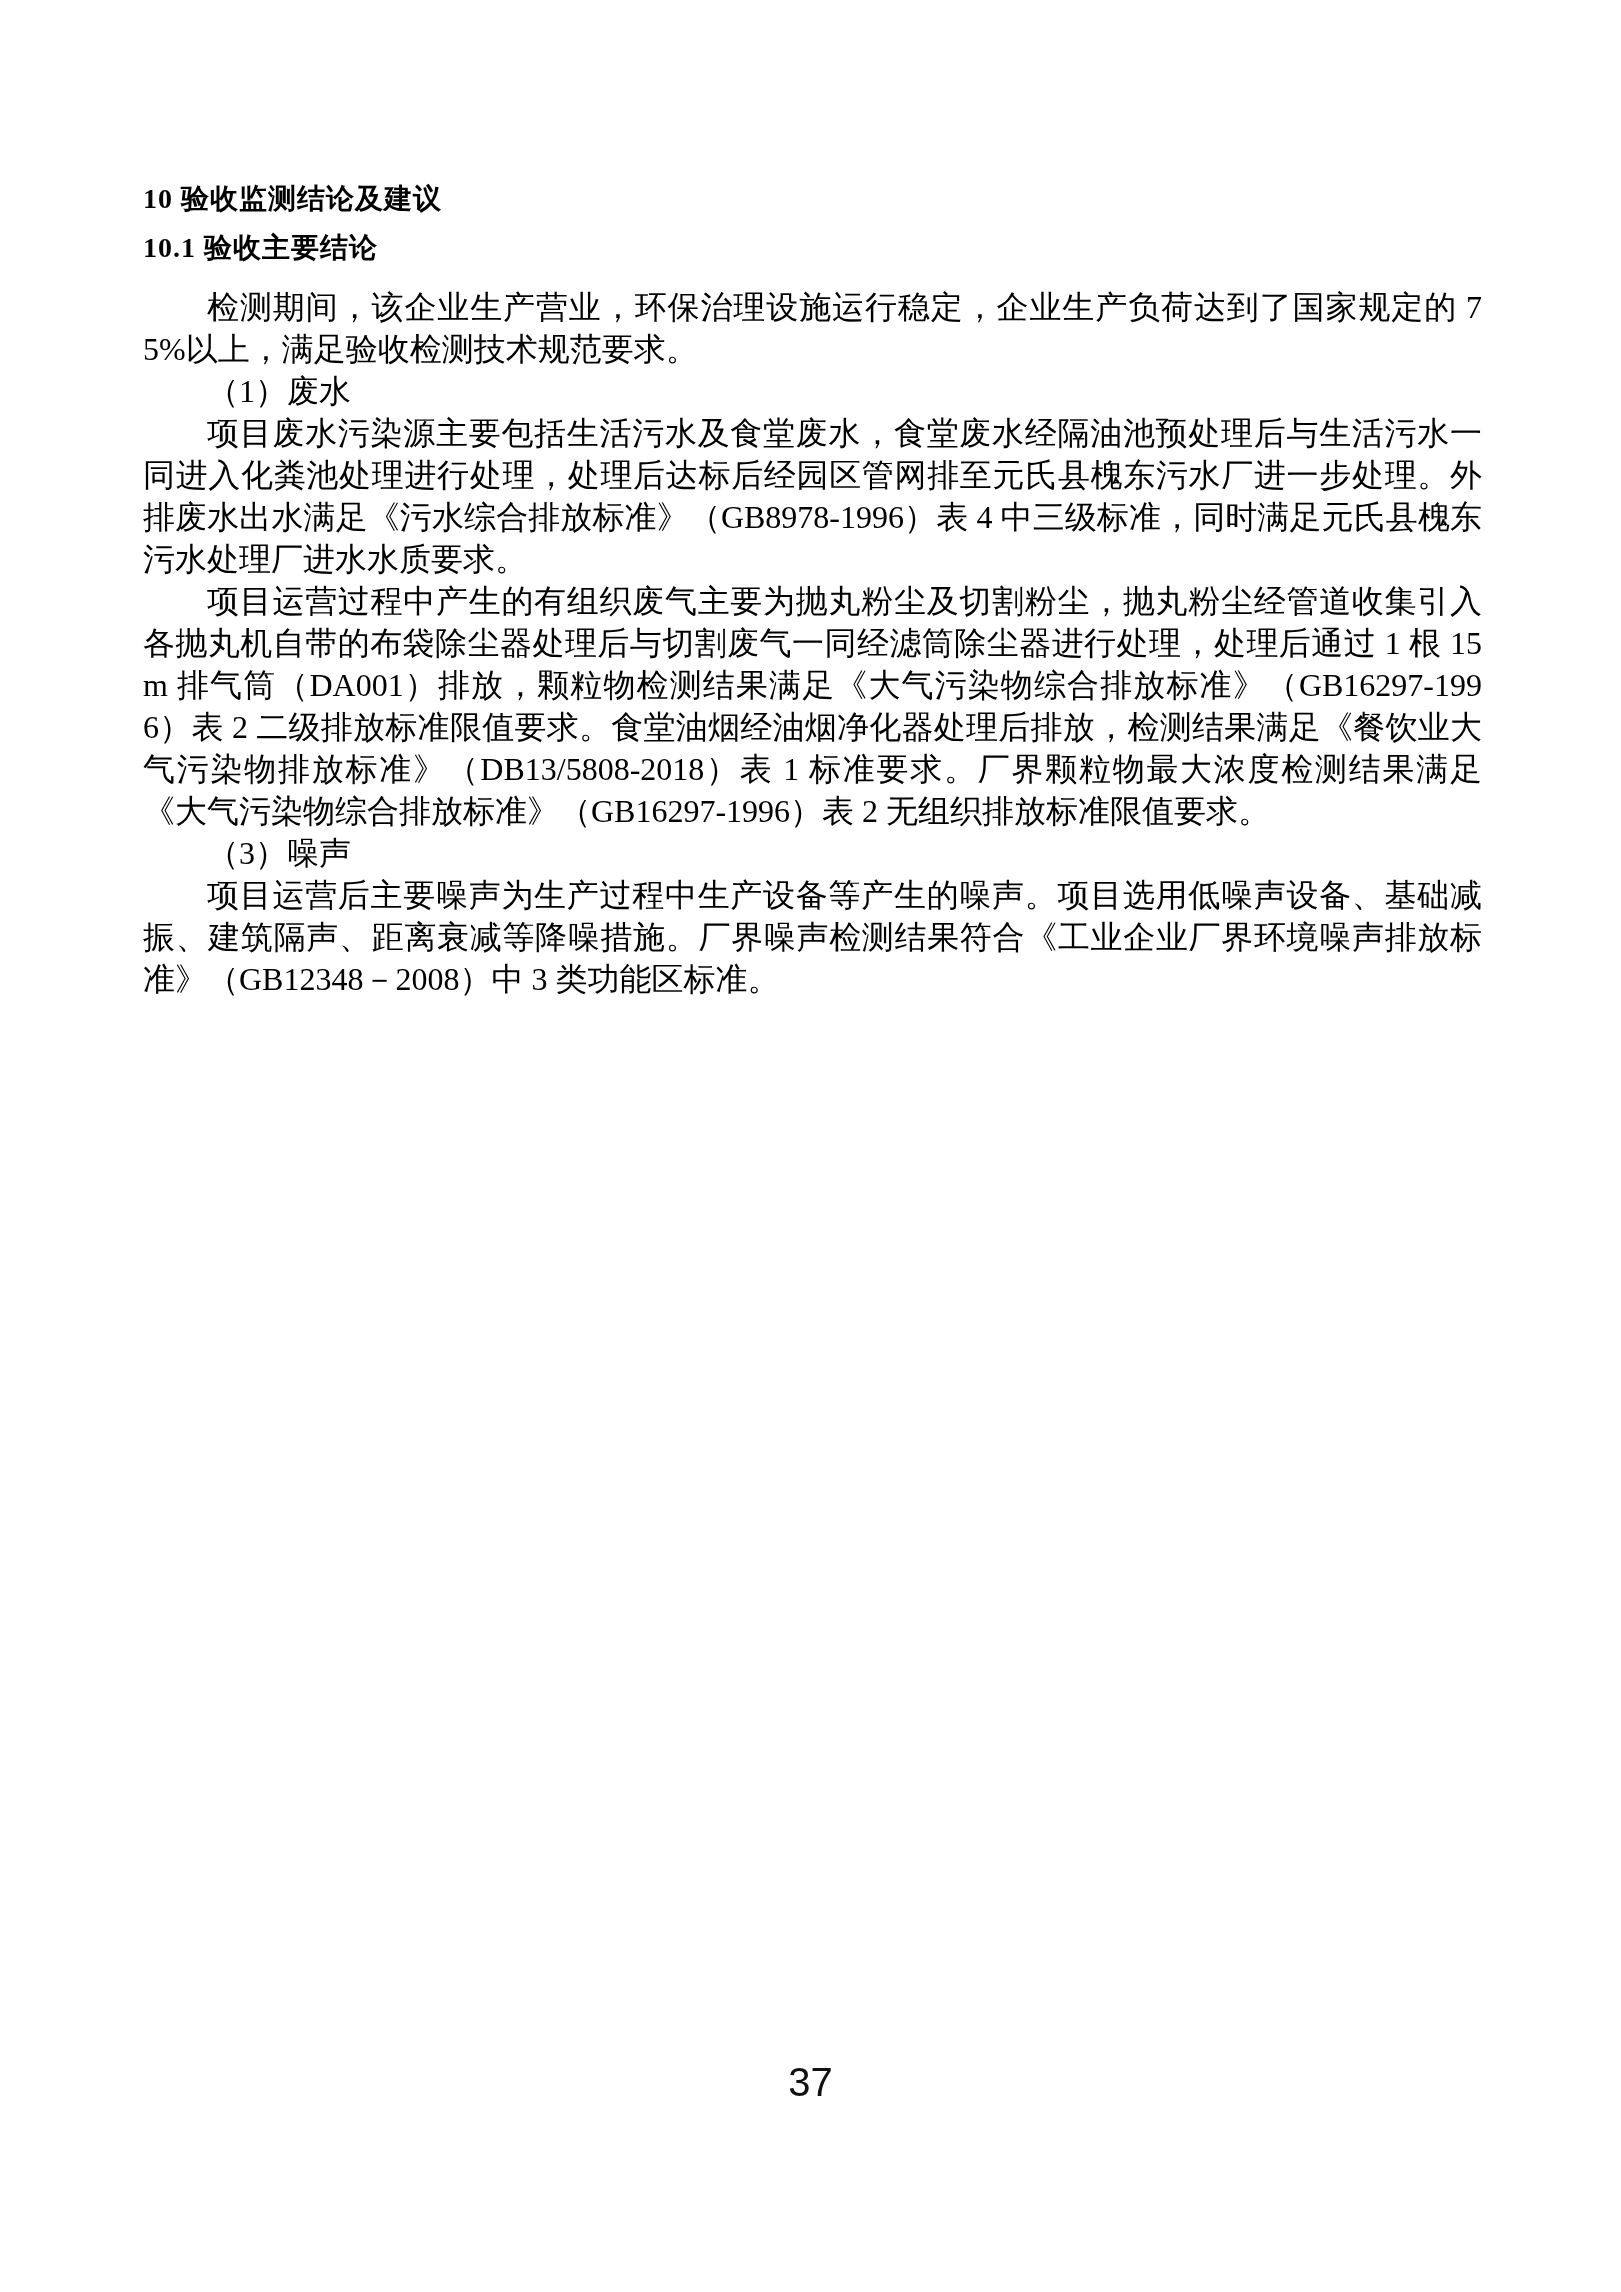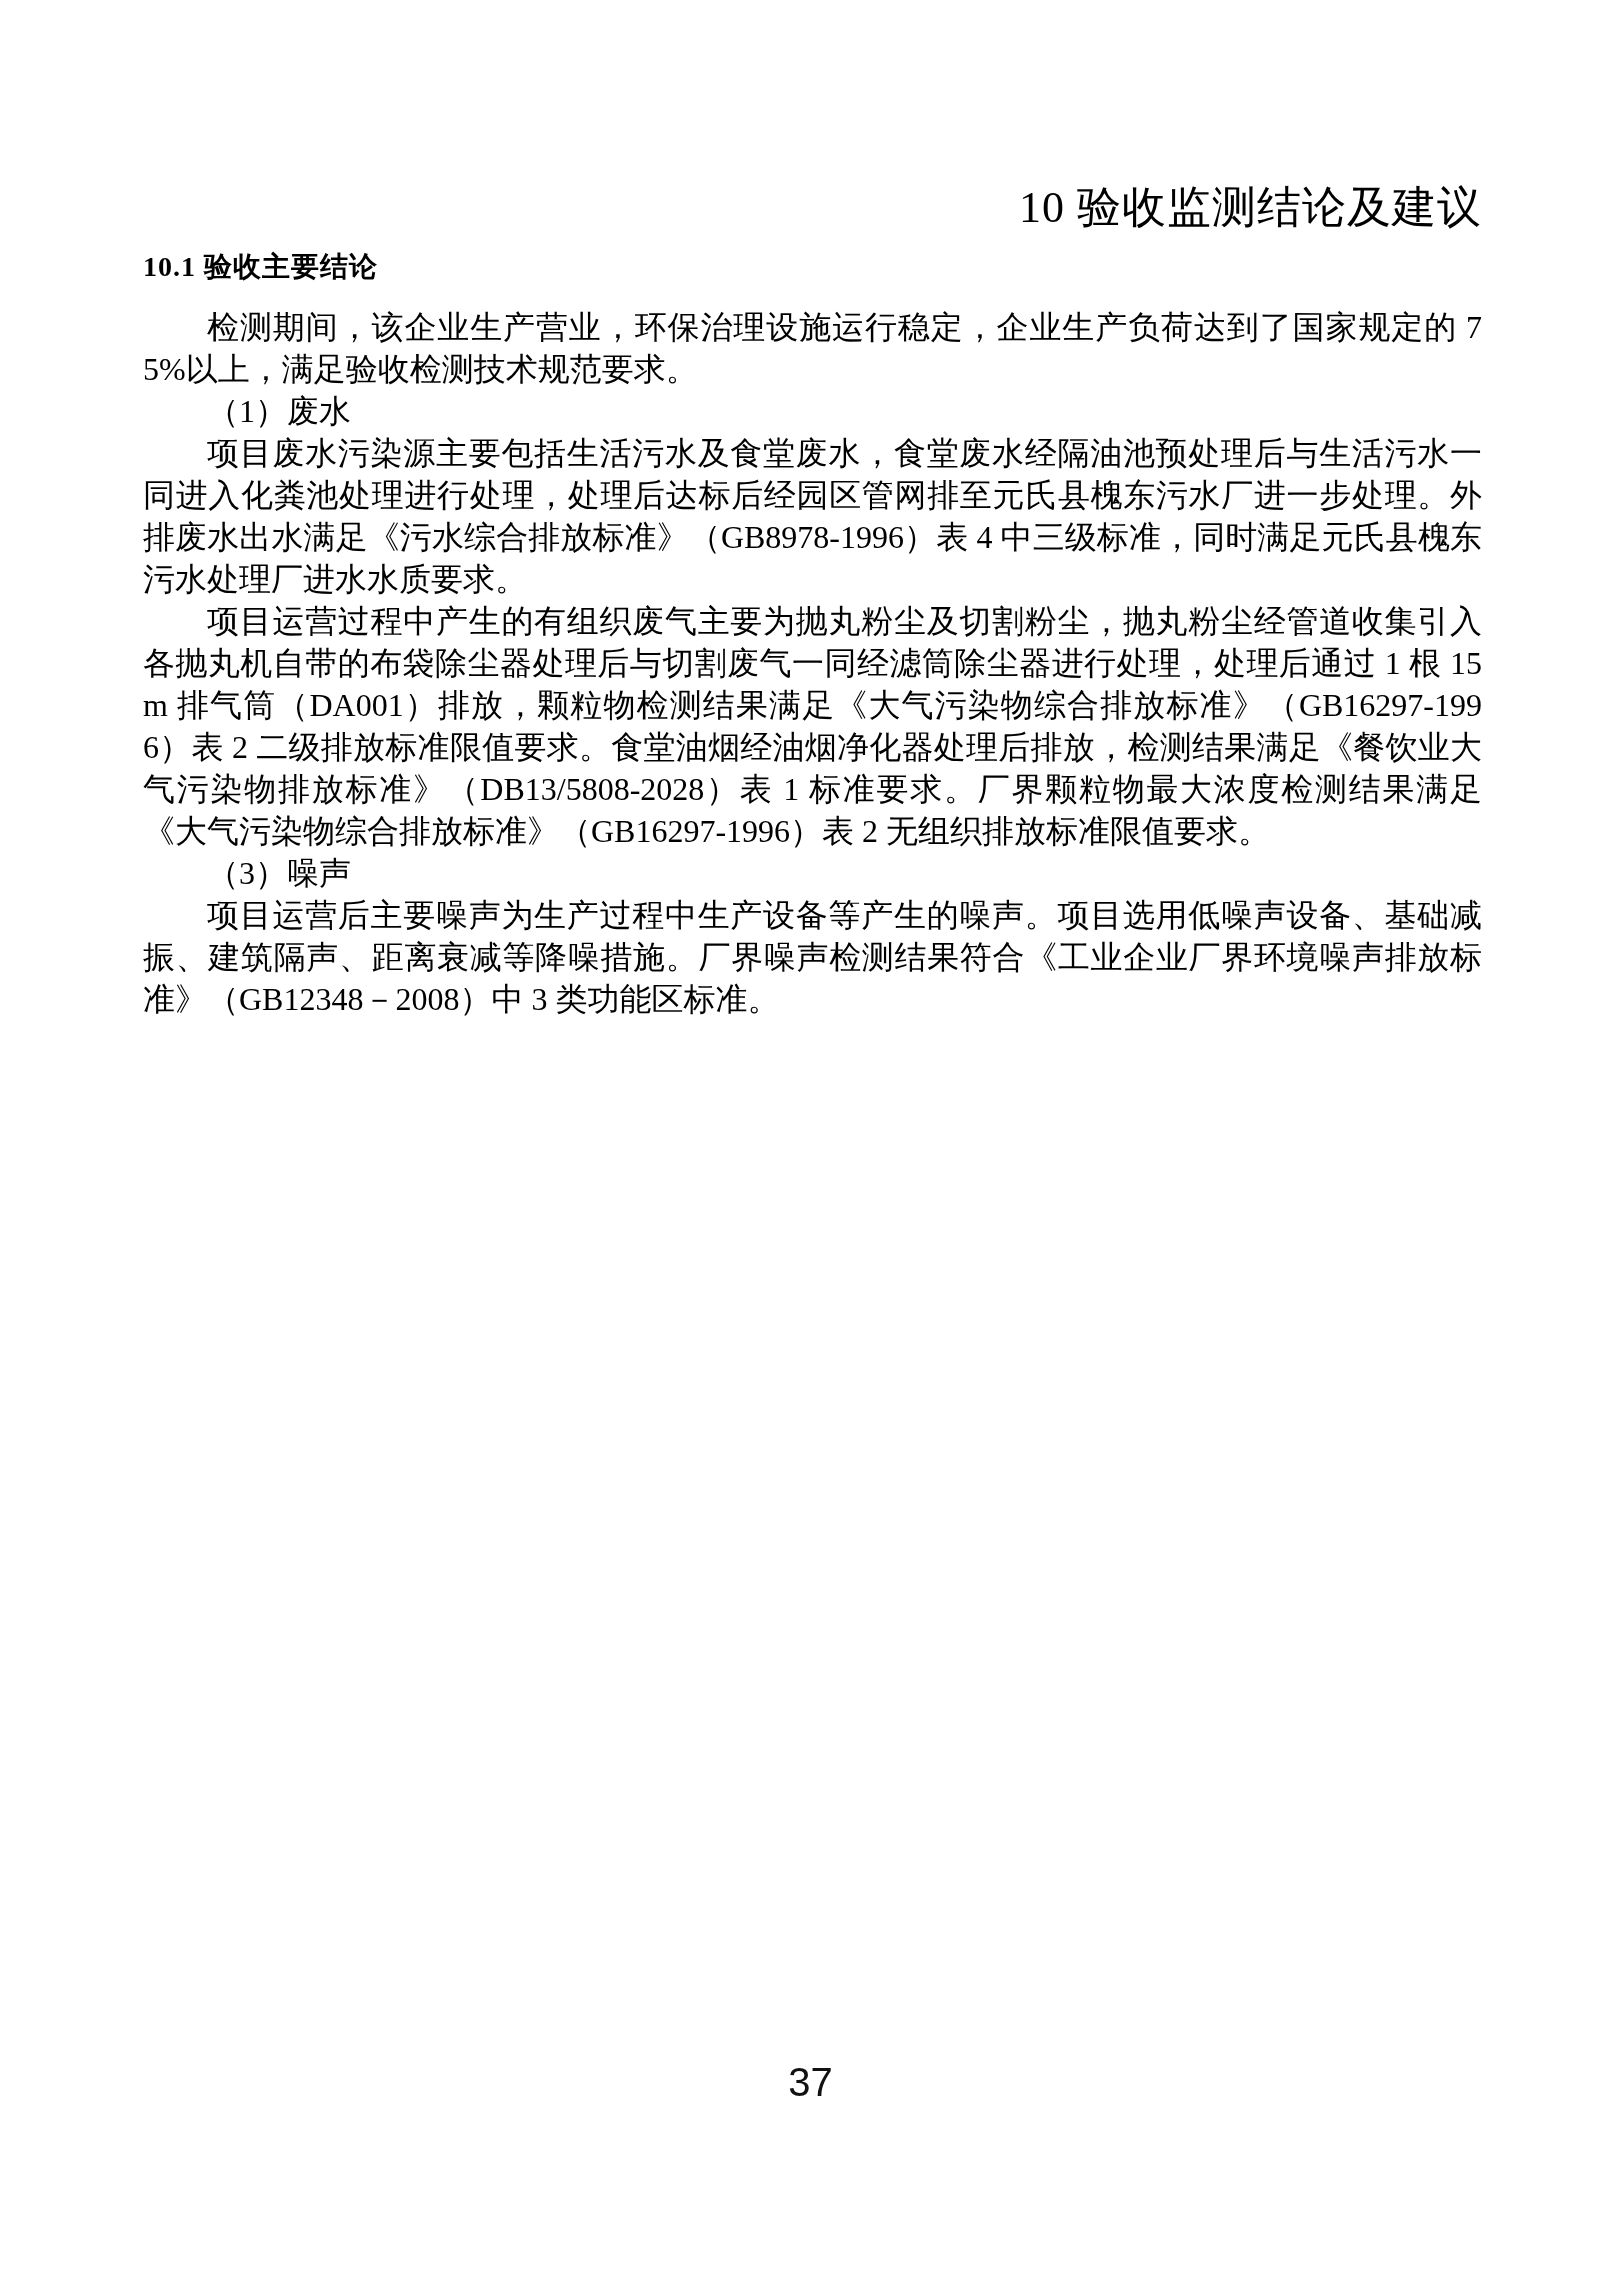--- a/index.html
+++ b/index.html
@@ -12,26 +12,25 @@
     width: 1621px;
     height: 2293px;
     background: #ffffff;
     box-sizing: border-box;
     padding: 182px 139px 0 143px;
     font-family: "Liberation Serif", "DejaVu Serif", serif;
     color: #000000;
     overflow: hidden;
   }
   .h1 {
-    font-size: 44px;
-    font-weight: normal;
+    font-size: 28px;
+    font-weight: bold;
     line-height: 1.2;
     margin: 0 0 15.7px 0;
     letter-spacing: 1px;
-    text-align: right;
   }
   .h2 {
     font-size: 28px;
     font-weight: bold;
     line-height: 1.2;
     margin: 0 0 21.6px 0;
     letter-spacing: 1px;
   }
   .para {
     font-size: 32px;
@@ -56,20 +55,20 @@
 <body>
 
 <div class="page">
 
   <div class="h1">10 验收监测结论及建议</div>
   <div class="h2">10.1 验收主要结论</div>
 
   <p class="para">检测期间，该企业生产营业，环保治理设施运行稳定，企业生产负荷达到了国家规定的 75%以上，满足验收检测技术规范要求。</p>
   <p class="para">（1）废水</p>
   <p class="para">项目废水污染源主要包括生活污水及食堂废水，食堂废水经隔油池预处理后与生活污水一同进入化粪池处理进行处理，处理后达标后经园区管网排至元氏县槐东污水厂进一步处理。外排废水出水满足《污水综合排放标准》（GB8978-1996）表 4 中三级标准，同时满足元氏县槐东污水处理厂进水水质要求。</p>
-  <p class="para">项目运营过程中产生的有组织废气主要为抛丸粉尘及切割粉尘，抛丸粉尘经管道收集引入各抛丸机自带的布袋除尘器处理后与切割废气一同经滤筒除尘器进行处理，处理后通过 1 根 15m 排气筒（DA001）排放，颗粒物检测结果满足《大气污染物综合排放标准》（GB16297-1996）表 2 二级排放标准限值要求。食堂油烟经油烟净化器处理后排放，检测结果满足《餐饮业大气污染物排放标准》（DB13/5808-2028）表 1 标准要求。厂界颗粒物最大浓度检测结果满足《大气污染物综合排放标准》（GB16297-1996）表 2 无组织排放标准限值要求。</p>
+  <p class="para">项目运营过程中产生的有组织废气主要为抛丸粉尘及切割粉尘，抛丸粉尘经管道收集引入各抛丸机自带的布袋除尘器处理后与切割废气一同经滤筒除尘器进行处理，处理后通过 1 根 15m 排气筒（DA001）排放，颗粒物检测结果满足《大气污染物综合排放标准》（GB16297-1996）表 2 二级排放标准限值要求。食堂油烟经油烟净化器处理后排放，检测结果满足《餐饮业大气污染物排放标准》（DB13/5808-2018）表 1 标准要求。厂界颗粒物最大浓度检测结果满足《大气污染物综合排放标准》（GB16297-1996）表 2 无组织排放标准限值要求。</p>
   <p class="para">（3）噪声</p>
   <p class="para">项目运营后主要噪声为生产过程中生产设备等产生的噪声。项目选用低噪声设备、基础减振、建筑隔声、距离衰减等降噪措施。厂界噪声检测结果符合《工业企业厂界环境噪声排放标准》（GB12348－2008）中 3 类功能区标准。</p>
 
   <div class="footer">37</div>
 
 </div>
 
 
 </body></html>

